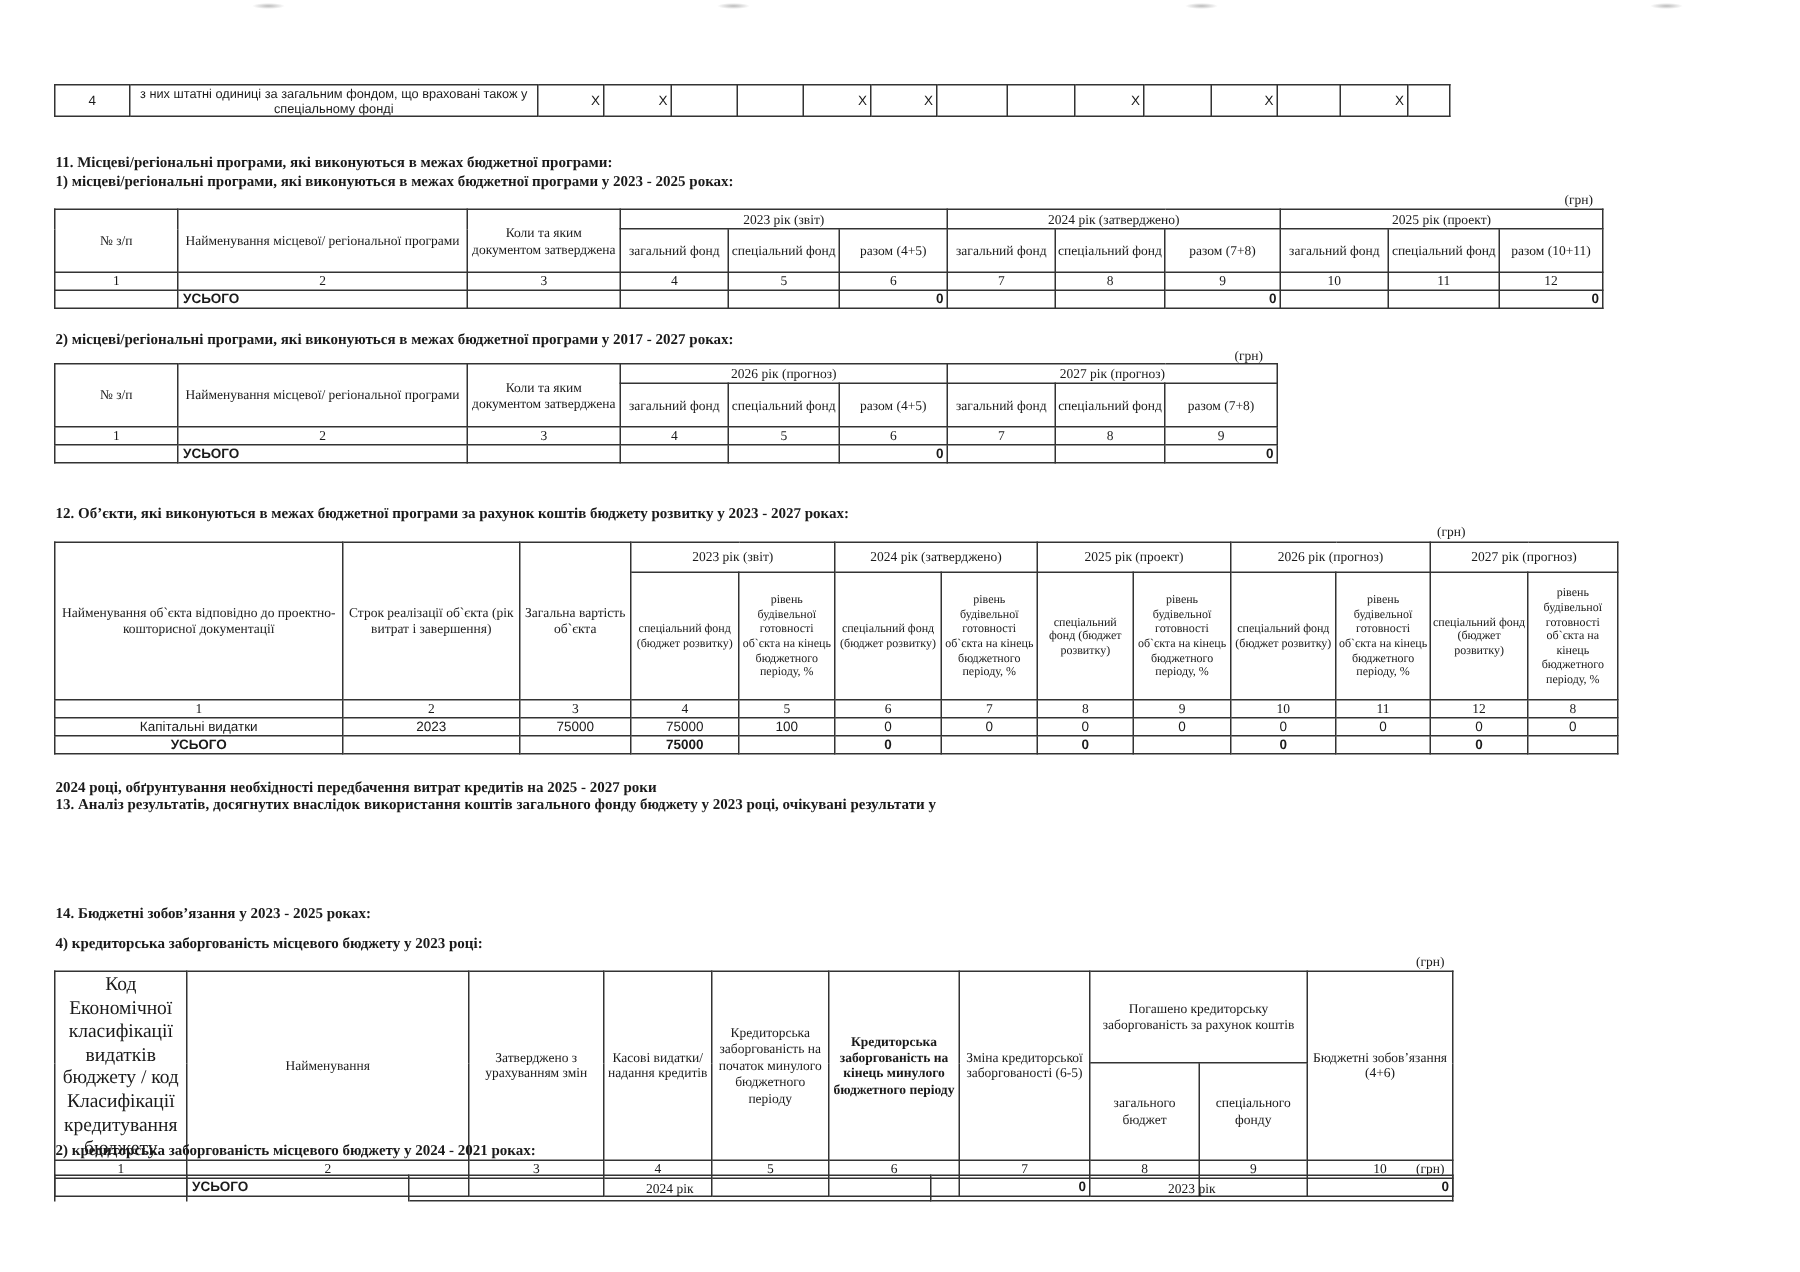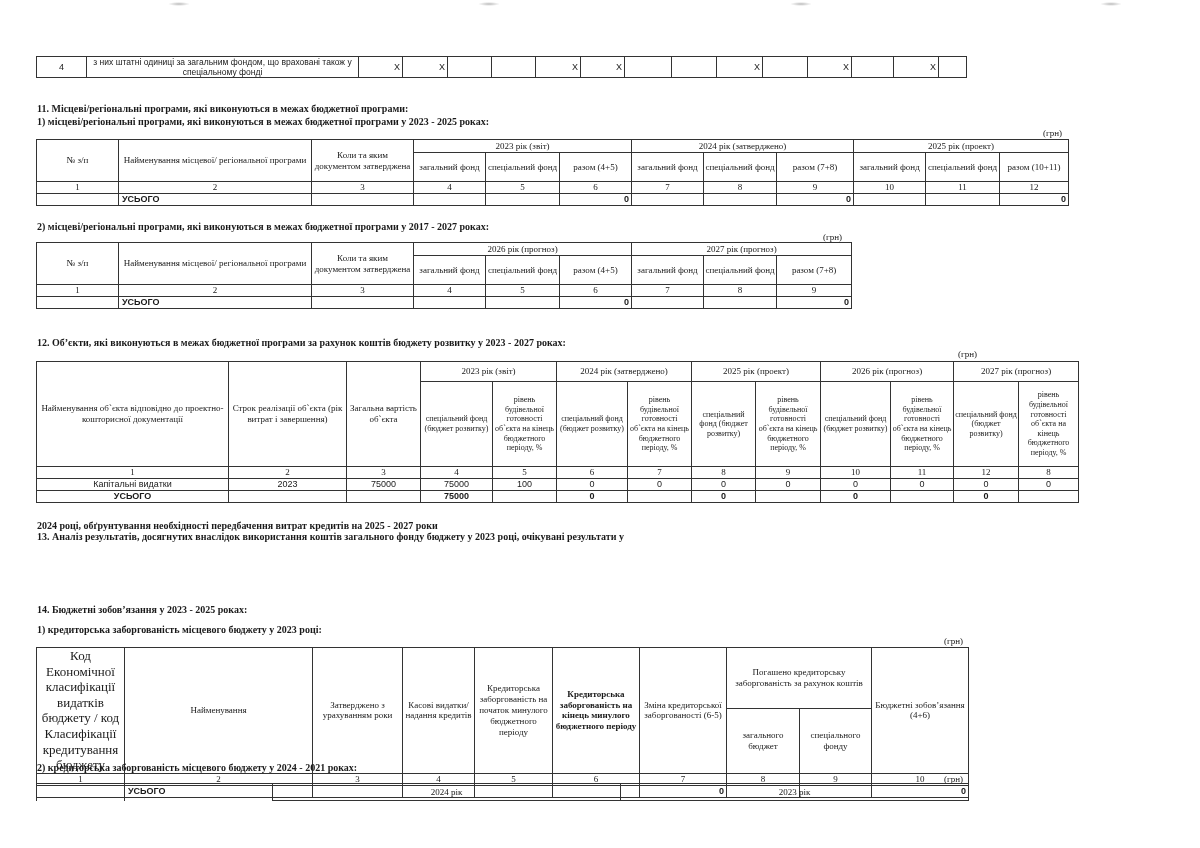--- a/index.html
+++ b/index.html
@@ -280,41 +280,41 @@
     <td class="sans bold">0</td>
     <td class="sans bold"></td>
   </tr>
 </tbody>
   </table>
 
 <div class="abs heading" style="left:37px; top:531px;">13. Аналіз результатів, досягнутих внаслідок використання коштів загального фонду бюджету у 2023 році, очікувані результати у</div>
 <div class="abs heading" style="left:37px; top:520px;">2024 році, обґрунтування необхідності передбачення витрат кредитів на 2025 - 2027 роки</div>
 
 <div class="abs heading" style="left:37px; top:604px;">14. Бюджетні зобов’язання у 2023 - 2025 роках:</div>
-<div class="abs heading" style="left:37px; top:624px;">1) кредиторська заборгованість місцевого бюджету у 2023 році:</div>
+<div class="abs heading" style="left:37px; top:624px;">4) кредиторська заборгованість місцевого бюджету у 2023 році:</div>
 <div class="abs unit" style="left:944px; top:636px;">(грн)</div>
 
 <table style="left:36px; top:647px; width:932px;">
   <colgroup>
     <col style="width:88px">
       <col style="width:188px">
       <col style="width:90px">
       <col style="width:72px">
     <col style="width:78px">
       <col style="width:87px">
       <col style="width:87px">
     <col style="width:73px">
       <col style="width:72px">
       <col style="width:97px">
   </colgroup>
   <tbody>
       <tr style="height:34px;">
     <td rowspan="2" style="font-size:13px;">Код Економічної класифікації видатків бюджету / код Класифікації кредитування бюджету</td>
     <td rowspan="2">Найменування</td>
-    <td rowspan="2">Затверджено з урахуванням роки</td>
+    <td rowspan="2">Затверджено з урахуванням змін</td>
     <td rowspan="2">Касові видатки/ надання кредитів</td>
     <td rowspan="2">Кредиторська заборгованість на початок минулого бюджетного періоду</td>
     <td rowspan="2" class="bold">Кредиторська заборгованість на кінець минулого бюджетного періоду</td>
     <td rowspan="2">Зміна кредиторської заборгованості (6-5)</td>
     <td colspan="2">Погашено кредиторську заборгованість за рахунок коштів</td>
     <td rowspan="2">Бюджетні зобов’язання (4+6)</td>
   </tr>
   <tr style="height:36px;">
     <td>загального бюджет</td>
     <td>спеціального фонду</td>

